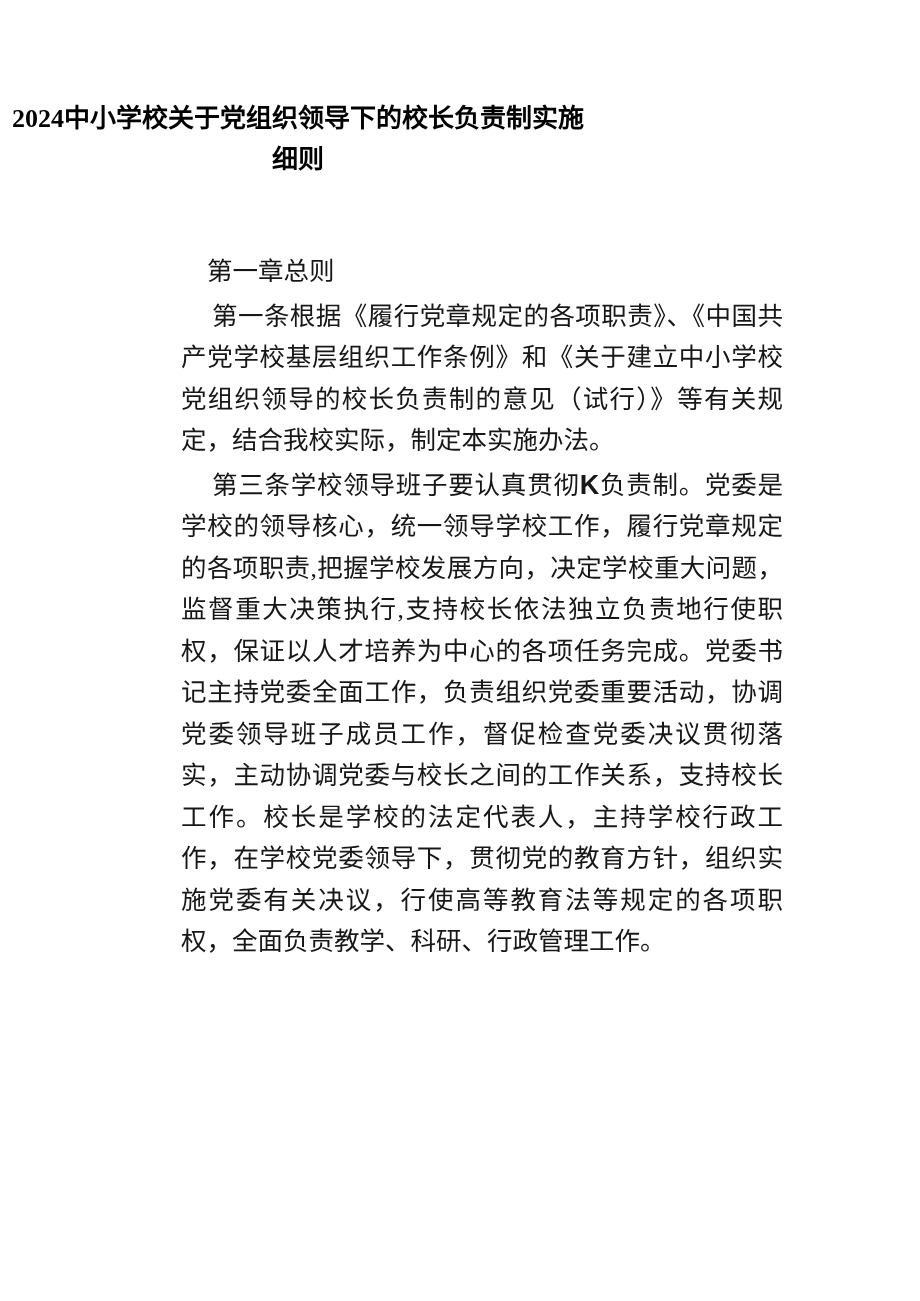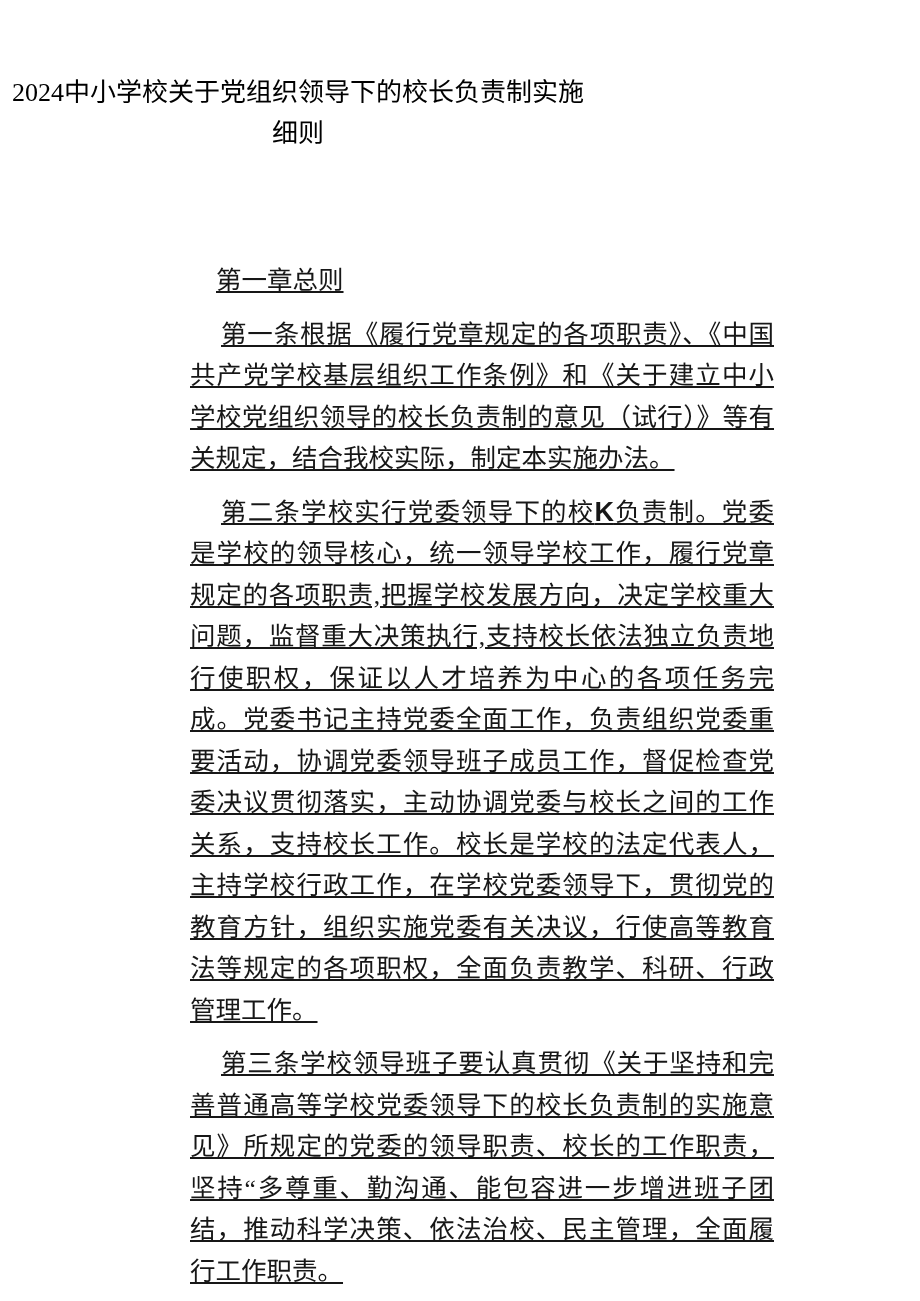--- a/index.html
+++ b/index.html
@@ -23,43 +23,42 @@
   .doc-body {
     position: absolute;
     left: 178px;
     top: 0;
     width: 608px;
   }
 
   
   .doc-title {
     font-family: "Liberation Serif", "DejaVu Serif", serif;
-    font-weight: normal;
+    font-weight: bold;
     font-size: 26px;
     line-height: 41px;
     text-align: center;
     color: #000000;
     margin: 0;
-    padding-top: 72px;
+    padding-top: 98px;
     letter-spacing: 0px;
     width: 596px;
   }
 
   
   .para {
     font-size: 25.5px;
     line-height: 41.5px;
     text-align: justify;
     text-justify: inter-character;
     text-align-last: left;
-    margin: 12px;
+    margin: 3px;
     color: #171717;
     letter-spacing: 0px;
     word-break: break-all;
-    text-decoration: underline;
   }
   .para.indent-small  { text-indent: 26px; }
   .para.indent-normal { text-indent: 31px; }
 
   .gap-title-body { height: 44px; }
 
   
   .glyph-k {
     font-family: "Liberation Sans", "DejaVu Sans", sans-serif;
     font-weight: bold;
@@ -75,19 +74,18 @@
   <h1 class="doc-title">2024中小学校关于党组织领导下的校长负责制实施细则</h1>
 
   <div class="gap-title-body"></div>
 
   <div class="doc-body" style="top:248px;">
 
     <p class="para indent-small">第一章总则</p>
 
     <p class="para indent-normal">第一条根据《履行党章规定的各项职责》、《中国共产党学校基层组织工作条例》和《关于建立中小学校党组织领导的校长负责制的意见（试行）》等有关规定，结合我校实际，制定本实施办法。</p>
 
-    <p class="para indent-normal"><span>第二条学校实行党委领导下的校</span><span class="glyph-k">K</span><span>负责制。党委是学校的领导核心，统一领导学校工作，履行党章规定的各项职责,把握学校发展方向，决定学校重大问题，监督重大决策执行,支持校长依法独立负责地行使职权，保证以人才培养为中心的各项任务完成。党委书记主持党委全面工作，负责组织党委重要活动，协调党委领导班子成员工作，督促检查党委决议贯彻落实，主动协调党委与校长之间的工作关系，支持校长工作。校长是学校的法定代表人，主持学校行政工作，在学校党委领导下，贯彻党的教育方针，组织实施党委有关决议，行使高等教育法等规定的各项职权，全面负责教学、科研、行政管理工作。</span></p>
+    <p class="para indent-normal"><span>第三条学校领导班子要认真贯彻</span><span class="glyph-k">K</span><span>负责制。党委是学校的领导核心，统一领导学校工作，履行党章规定的各项职责,把握学校发展方向，决定学校重大问题，监督重大决策执行,支持校长依法独立负责地行使职权，保证以人才培养为中心的各项任务完成。党委书记主持党委全面工作，负责组织党委重要活动，协调党委领导班子成员工作，督促检查党委决议贯彻落实，主动协调党委与校长之间的工作关系，支持校长工作。校长是学校的法定代表人，主持学校行政工作，在学校党委领导下，贯彻党的教育方针，组织实施党委有关决议，行使高等教育法等规定的各项职权，全面负责教学、科研、行政管理工作。</span></p>
 
-    <p class="para indent-normal">第三条学校领导班子要认真贯彻《关于坚持和完善普通高等学校党委领导下的校长负责制的实施意见》所规定的党委的领导职责、校长的工作职责，坚持“多尊重、勤沟通、能包容进一步增进班子团结，推动科学决策、依法治校、民主管理，全面履行工作职责。</p>
 
   </div>
 
 </div>
 
 </body></html>

